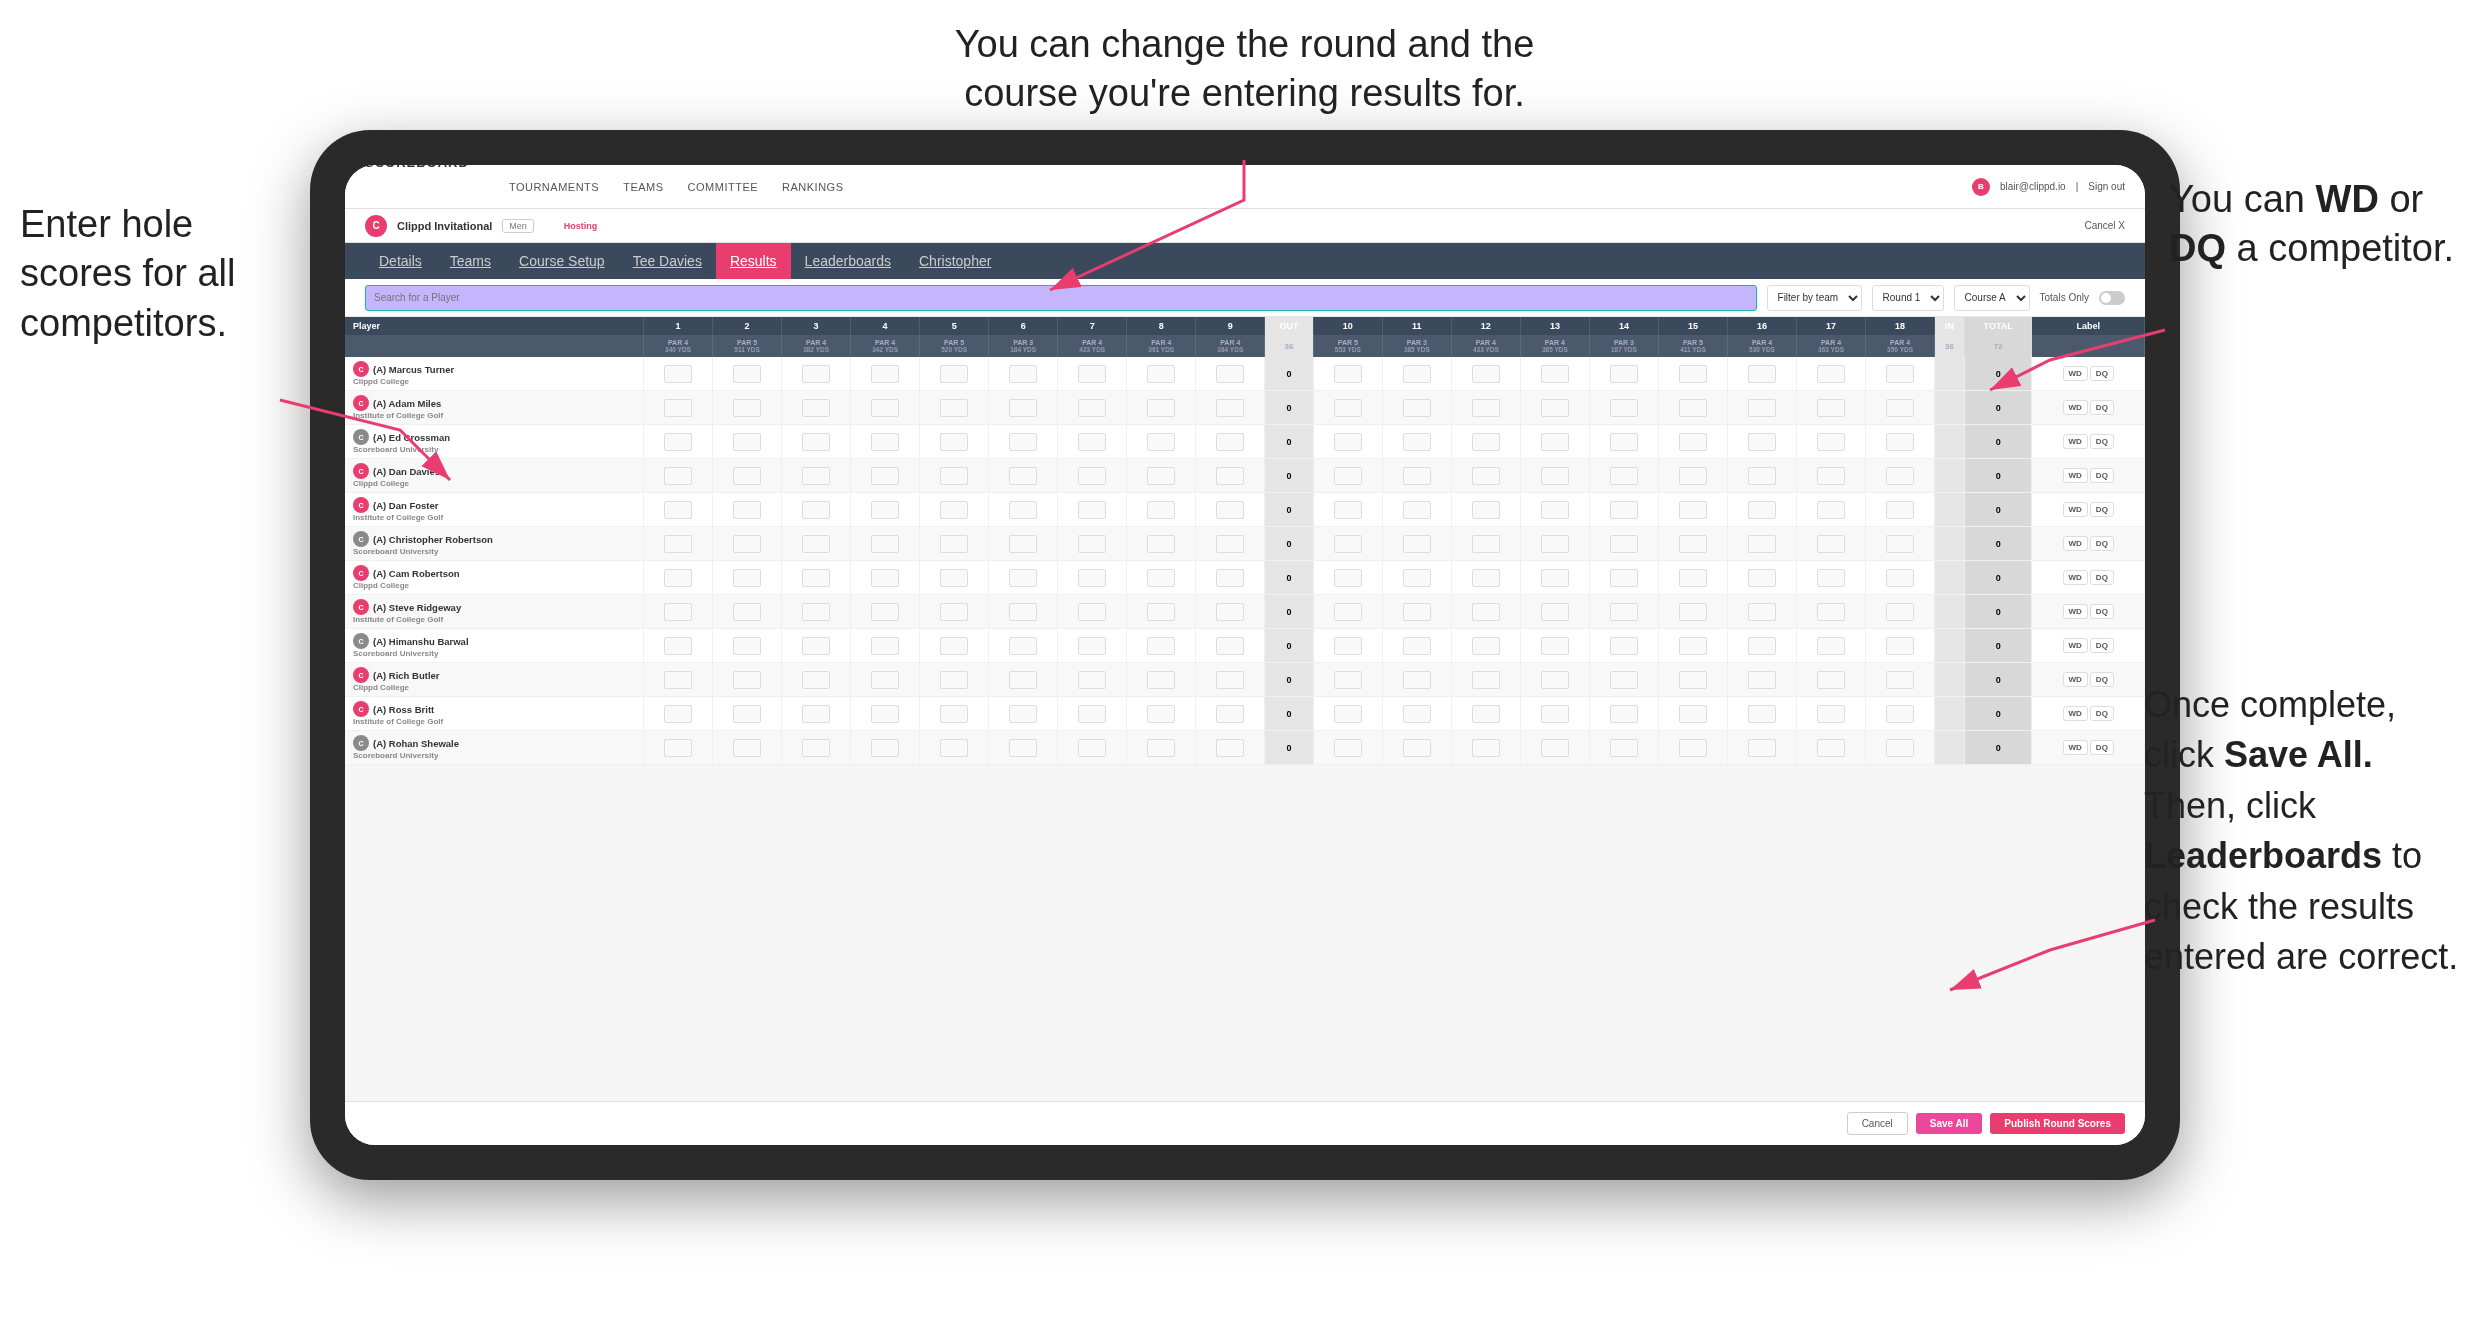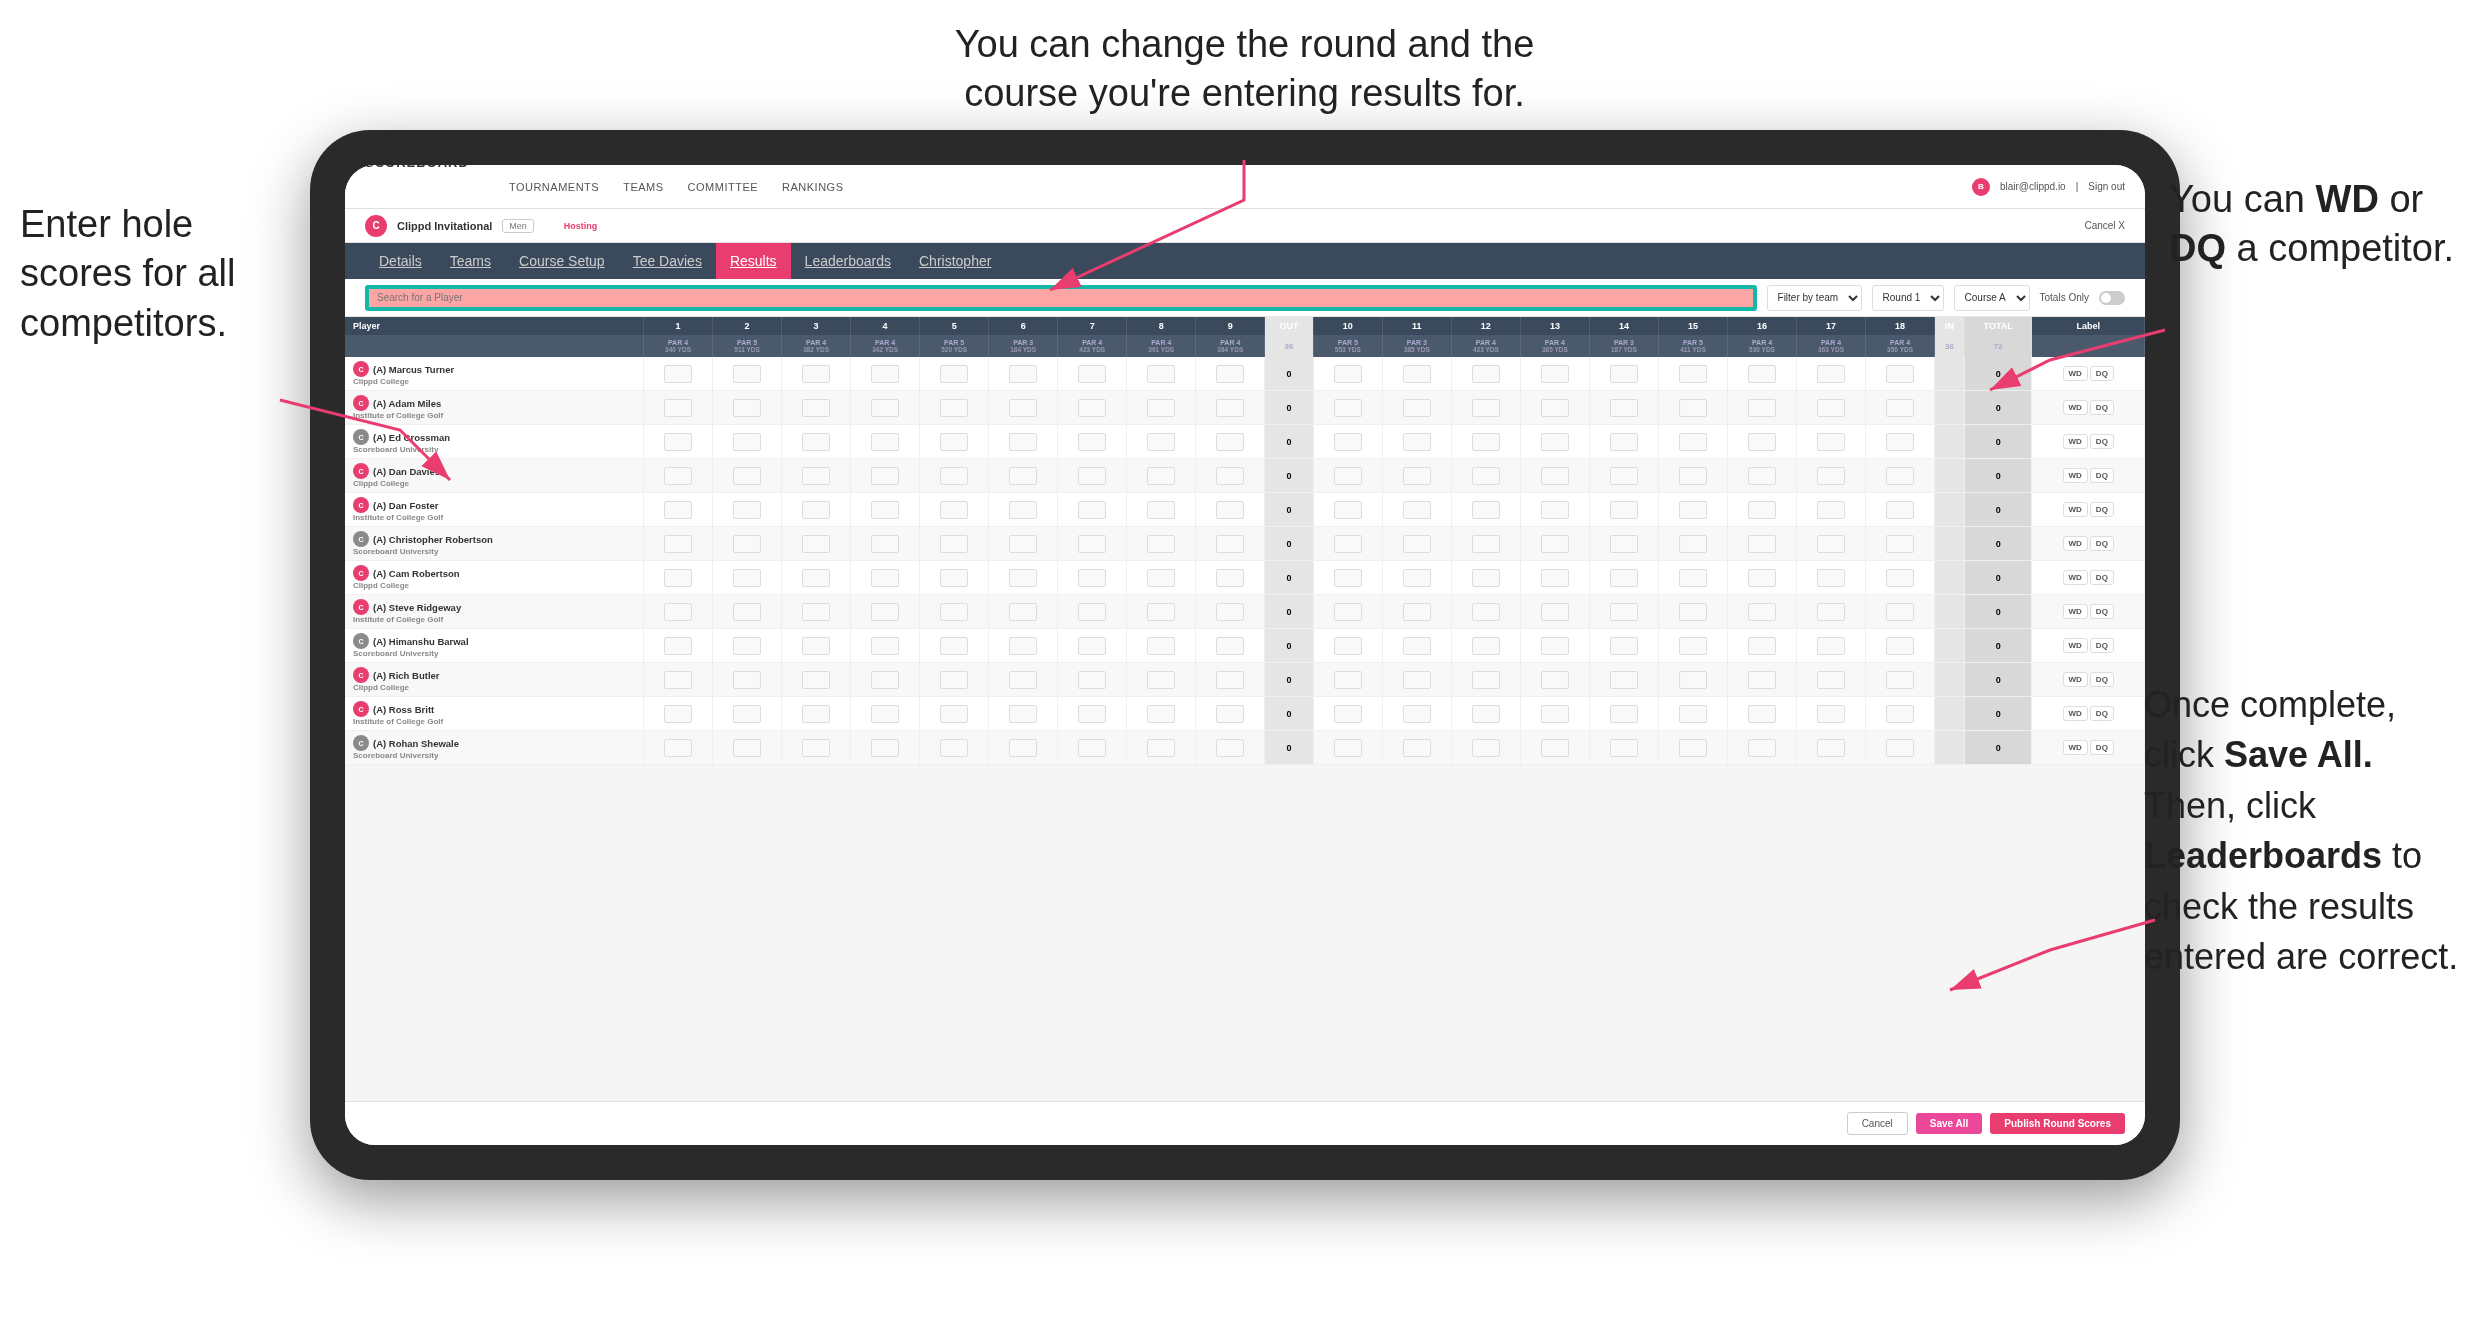--- a/index.html
+++ b/index.html
@@ -198,26 +198,26 @@
       align-items: center;
       gap: 10px;
       height: 38px;
       flex-shrink: 0;
       border-bottom: 1px solid #e8e8e8;
     }
 
     .search-input {
       flex: 1;
       height: 26px;
-      border: 4px solid #14b8a6;
+      border: 1px solid #14b8a6;
       border-radius: 3px;
       padding: 0 8px;
       font-size: 10px;
       color: #333;
-      background: #fca5a5;
+      background: #c4b5fd;
     }
 
     .filter-select {
       height: 26px;
       border: 1px solid #ddd;
       border-radius: 3px;
       padding: 0 6px;
       font-size: 10px;
       background: #fff;
       color: #333;

